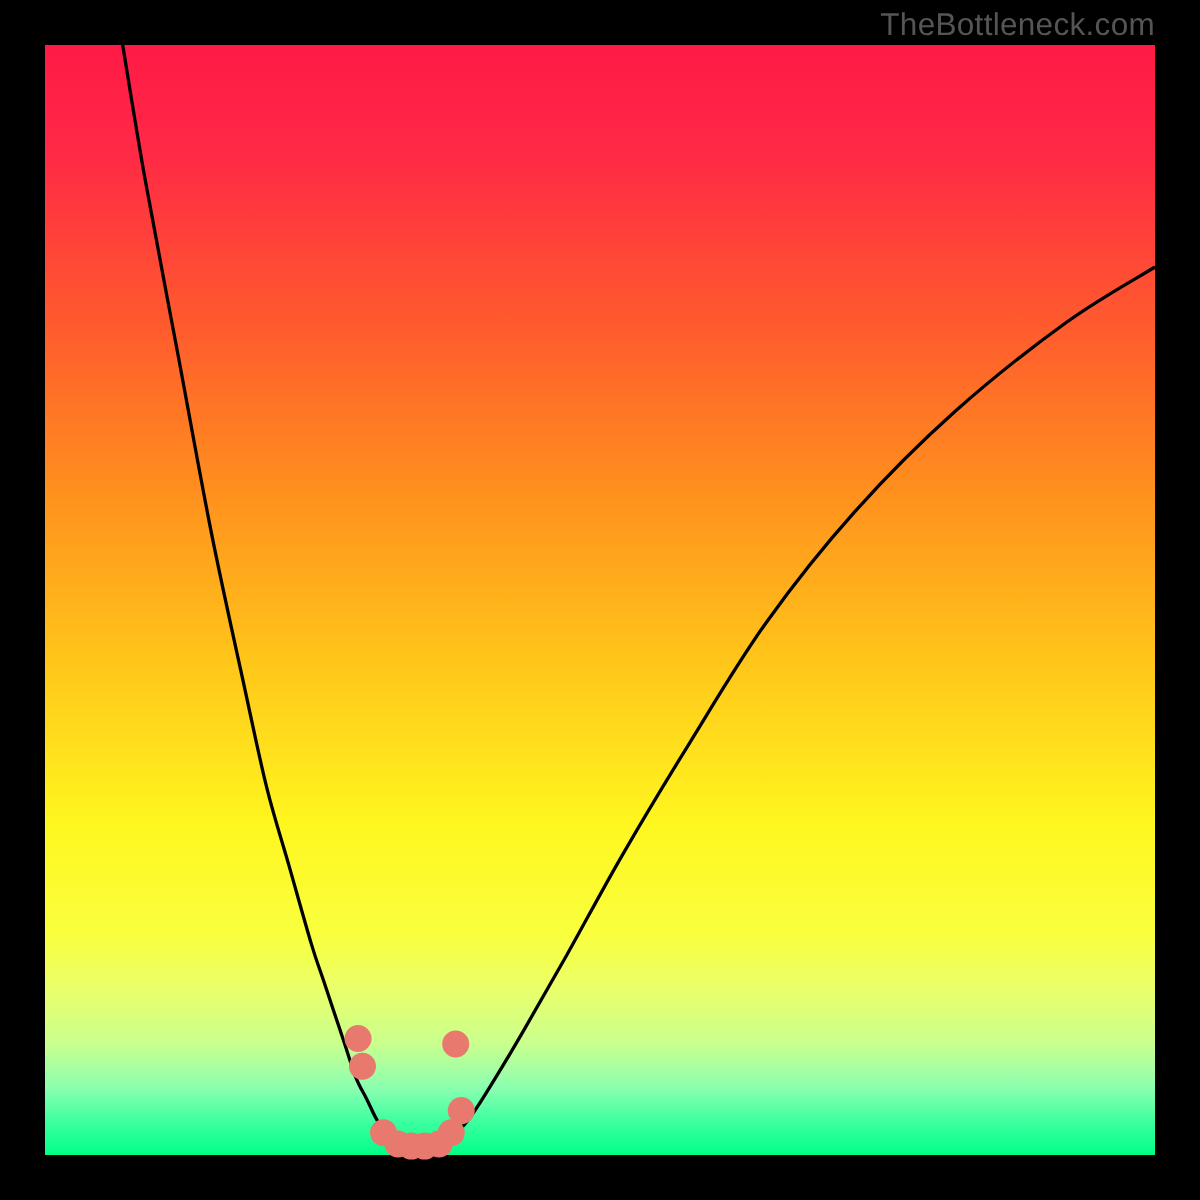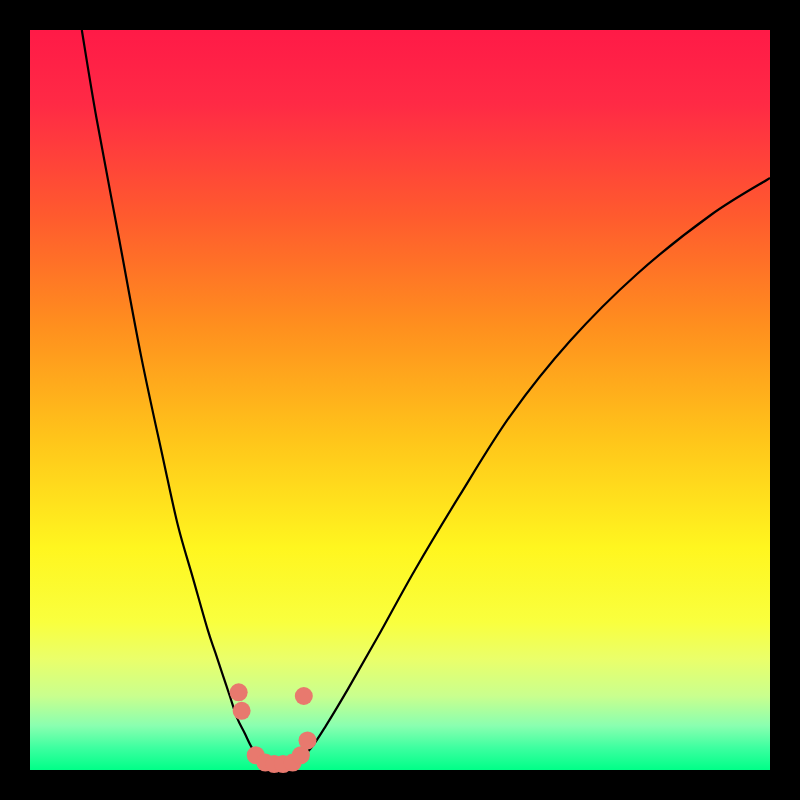--- a/index.html
+++ b/index.html
@@ -65,20 +65,21 @@
   }
   .marker {
     fill: #e8796e;
     stroke: none;
   }
 </style>
 </head>
 <body>
 
 <div class="frame">
+  <div class="attribution">TheBottleneck.com</div>
 
   <div class="plot">
     <svg class="curve" viewBox="0 0 740 740">
       <path id="left-branch-path" class="curve-path" d="M 51.800000000000004,0 C 54.266666666666666,14.799999999999992 60.43333333333333,54.266666666666616 66.6,88.79999999999995 C 72.76666666666667,123.33333333333329 81.39999999999999,167.73333333333338 88.8,207.20000000000005 C 96.2,246.6666666666667 103.6,288.59999999999997 111,325.59999999999997 C 118.4,362.59999999999997 127.03333333333332,400.8333333333333 133.2,429.2 C 139.36666666666665,457.56666666666666 143.06666666666666,476.0666666666666 148,495.79999999999995 C 152.93333333333334,515.5333333333333 157.86666666666667,530.3333333333334 162.8,547.6 C 167.73333333333335,564.8666666666667 173.9,587.0666666666666 177.6,599.4 C 181.29999999999998,611.7333333333333 182.53333333333333,614.2 185,621.6 C 187.46666666666667,629 189.93333333333334,636.4 192.4,643.8 C 194.86666666666667,651.1999999999999 197.33333333333334,658.6 199.8,666 C 202.26666666666668,673.4 204.73333333333335,682.0333333333334 207.20000000000002,688.2 C 209.66666666666669,694.3666666666667 212.13333333333333,698.0666666666667 214.6,703 C 217.06666666666666,707.9333333333333 219.53333333333333,714.0999999999999 222,717.8 C 224.46666666666667,721.5 226.93333333333334,722.7333333333333 229.4,725.2 C 231.86666666666667,727.6666666666667 235.56666666666666,731.3666666666667 236.8,732.6"></path>
       <path id="right-branch-path" class="curve-path" d="M 266.4,732.6 C 268.8666666666667,730.1333333333333 276.26666666666665,723.9666666666666 281.2,717.8 C 286.1333333333333,711.6333333333333 289.8333333333333,705.4666666666667 296,695.6 C 302.1666666666667,685.7333333333333 309.56666666666666,673.4000000000001 318.2,658.6 C 326.8333333333333,643.8 336.69999999999993,626.5333333333333 347.79999999999995,606.8 C 358.9,587.0666666666666 371.23333333333335,563.6333333333333 384.8,540.2 C 398.3666666666667,516.7666666666668 413.16666666666663,492.1 429.2,466.2 C 445.23333333333335,440.29999999999995 462.5,410.7 481,384.8 C 499.5,358.90000000000003 519.2333333333332,334.23333333333335 540.1999999999999,310.8 C 561.1666666666666,287.3666666666667 583.3666666666666,265.16666666666663 606.8,244.2 C 630.2333333333333,223.23333333333332 658.6,201.03333333333333 680.8000000000001,185 C 703.0000000000001,168.96666666666667 730.1333333333333,154.16666666666666 740,148"></path>
       <g id="marker-group">
           <circle cx="208.67999999999998" cy="662.3" r="9" class="marker"></circle>
           <circle cx="211.64000000000001" cy="680.8" r="9" class="marker"></circle>
           <circle cx="225.7" cy="725.2" r="9" class="marker"></circle>
           <circle cx="235.32" cy="732.6" r="9" class="marker"></circle>

